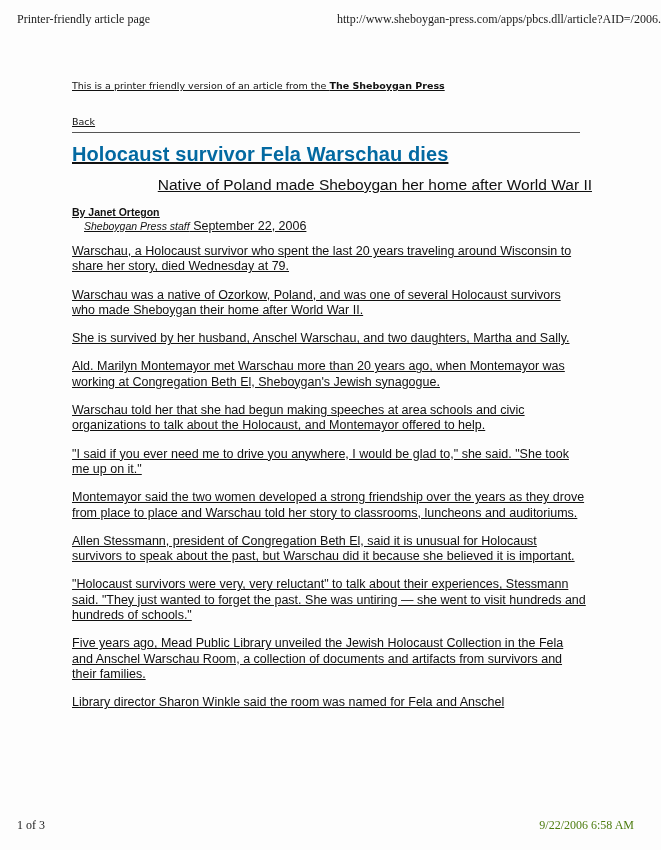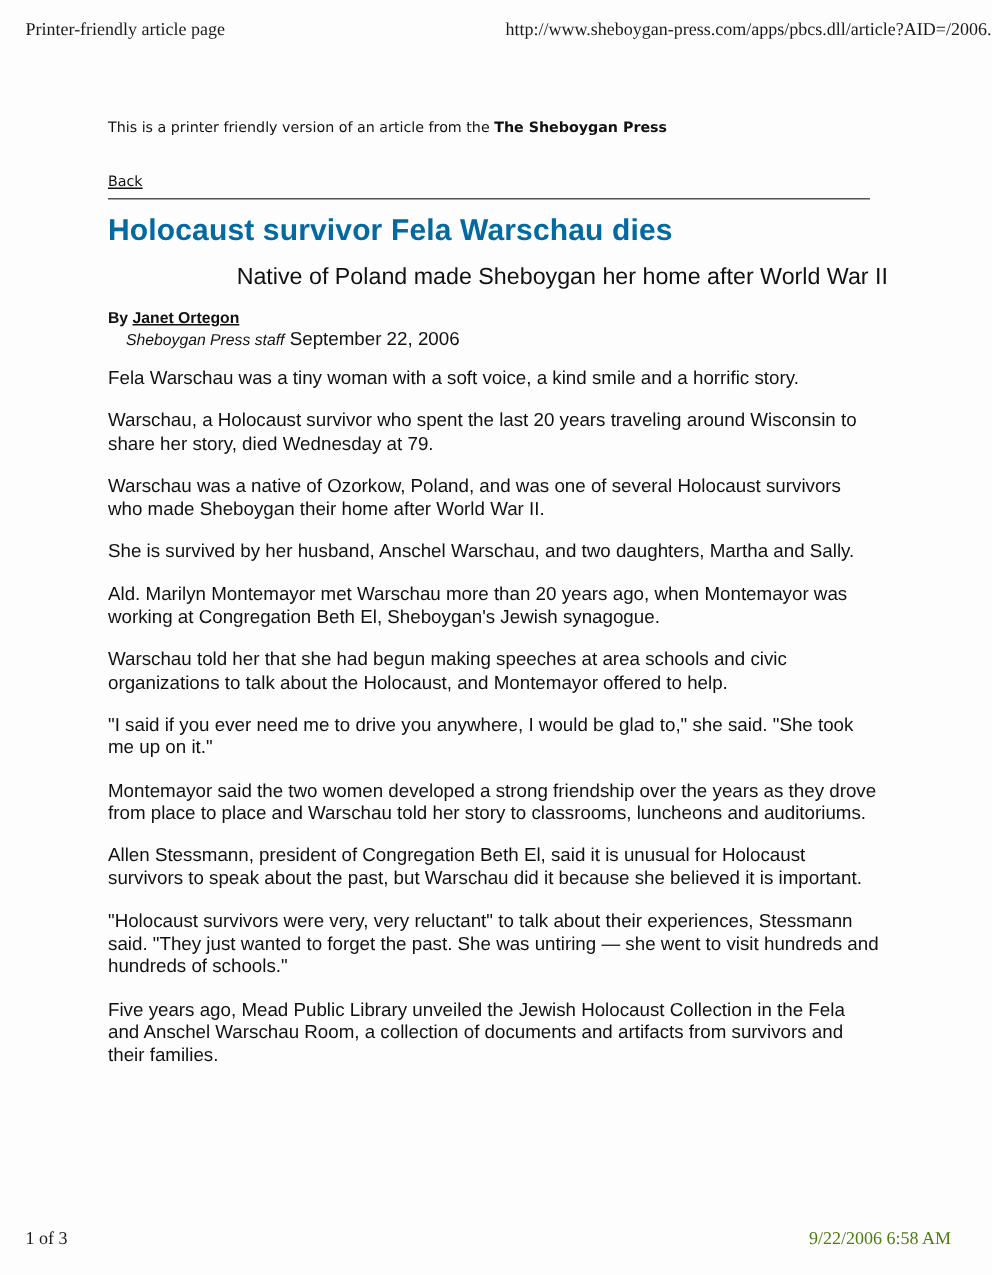--- a/index.html
+++ b/index.html
@@ -46,20 +46,21 @@
       top: 818px;
       font-family: "Liberation Serif", serif;
       font-size: 12px;
       color: #4d7c0f;
     }
     .content {
       position: absolute;
       left: 72px;
       top: 80px;
       width: 520px;
+      text-decoration: underline;
     }
     .intro {
       font-family: "DejaVu Sans", sans-serif;
       font-size: 9.5px;
       color: #111;
       margin: 0;
       height: 20px;
     }
     .intro b {
       font-weight: bold;
@@ -143,28 +144,28 @@
   <a class="back-link">Back</a>
   <div class="rule"></div>
 
   <h1 class="headline">Holocaust survivor Fela Warschau dies</h1>
   <h2 class="subhead">Native of Poland made Sheboygan her home after World War II</h2>
 
   <div class="byline"><span>By </span><a class="author">Janet Ortegon</a></div>
   <div class="staffline"><span class="staff">Sheboygan Press staff</span><span> September 22, 2006</span></div>
 
   <div class="body-text">
-    <p>Fela Warschau was a tiny woman with a soft voice, a kind smile and a horrific story.</p>
     <p>Warschau, a Holocaust survivor who spent the last 20 years traveling around Wisconsin to share her story, died Wednesday at 79.</p>
     <p>Warschau was a native of Ozorkow, Poland, and was one of several Holocaust survivors who made Sheboygan their home after World War II.</p>
     <p>She is survived by her husband, Anschel Warschau, and two daughters, Martha and Sally.</p>
     <p>Ald. Marilyn Montemayor met Warschau more than 20 years ago, when Montemayor was working at Congregation Beth El, Sheboygan's Jewish synagogue.</p>
     <p>Warschau told her that she had begun making speeches at area schools and civic organizations to talk about the Holocaust, and Montemayor offered to help.</p>
     <p>"I said if you ever need me to drive you anywhere, I would be glad to," she said. "She took me up on it."</p>
     <p>Montemayor said the two women developed a strong friendship over the years as they drove from place to place and Warschau told her story to classrooms, luncheons and auditoriums.</p>
     <p>Allen Stessmann, president of Congregation Beth El, said it is unusual for Holocaust survivors to speak about the past, but Warschau did it because she believed it is important.</p>
     <p>"Holocaust survivors were very, very reluctant" to talk about their experiences, Stessmann said. "They just wanted to forget the past. She was untiring — she went to visit hundreds and hundreds of schools."</p>
     <p>Five years ago, Mead Public Library unveiled the Jewish Holocaust Collection in the Fela and Anschel Warschau Room, a collection of documents and artifacts from survivors and their families.</p>
+    <p>Library director Sharon Winkle said the room was named for Fela and Anschel</p>
   </div>
 </div>
 
 <div class="print-footer-left">1 of 3</div>
 <div class="print-footer-right">9/22/2006 6:58 AM</div>
 
 </body></html>

